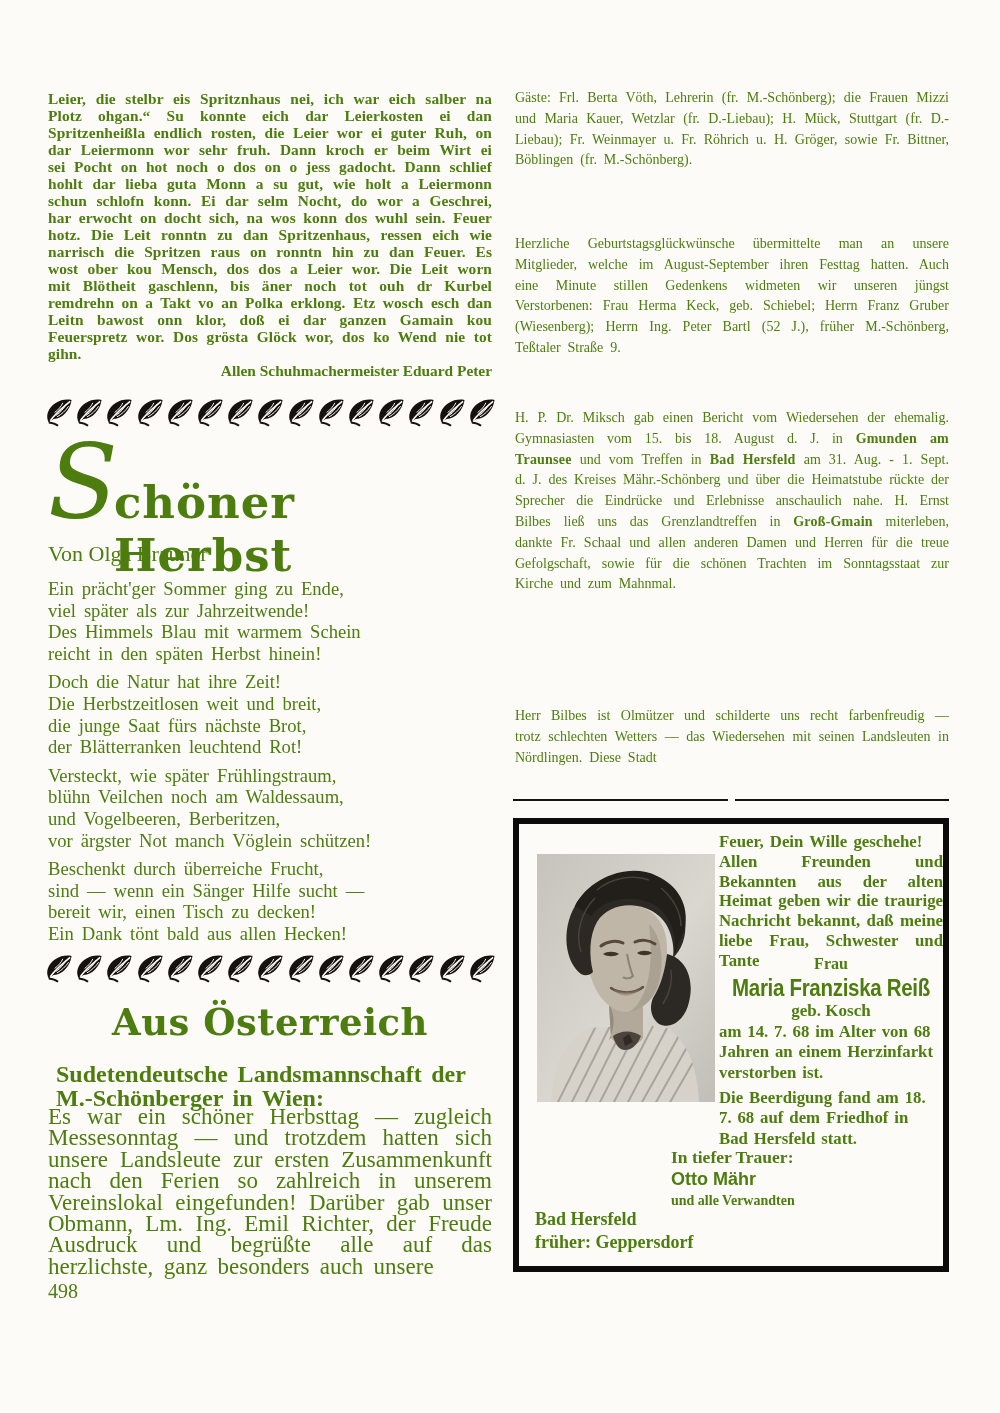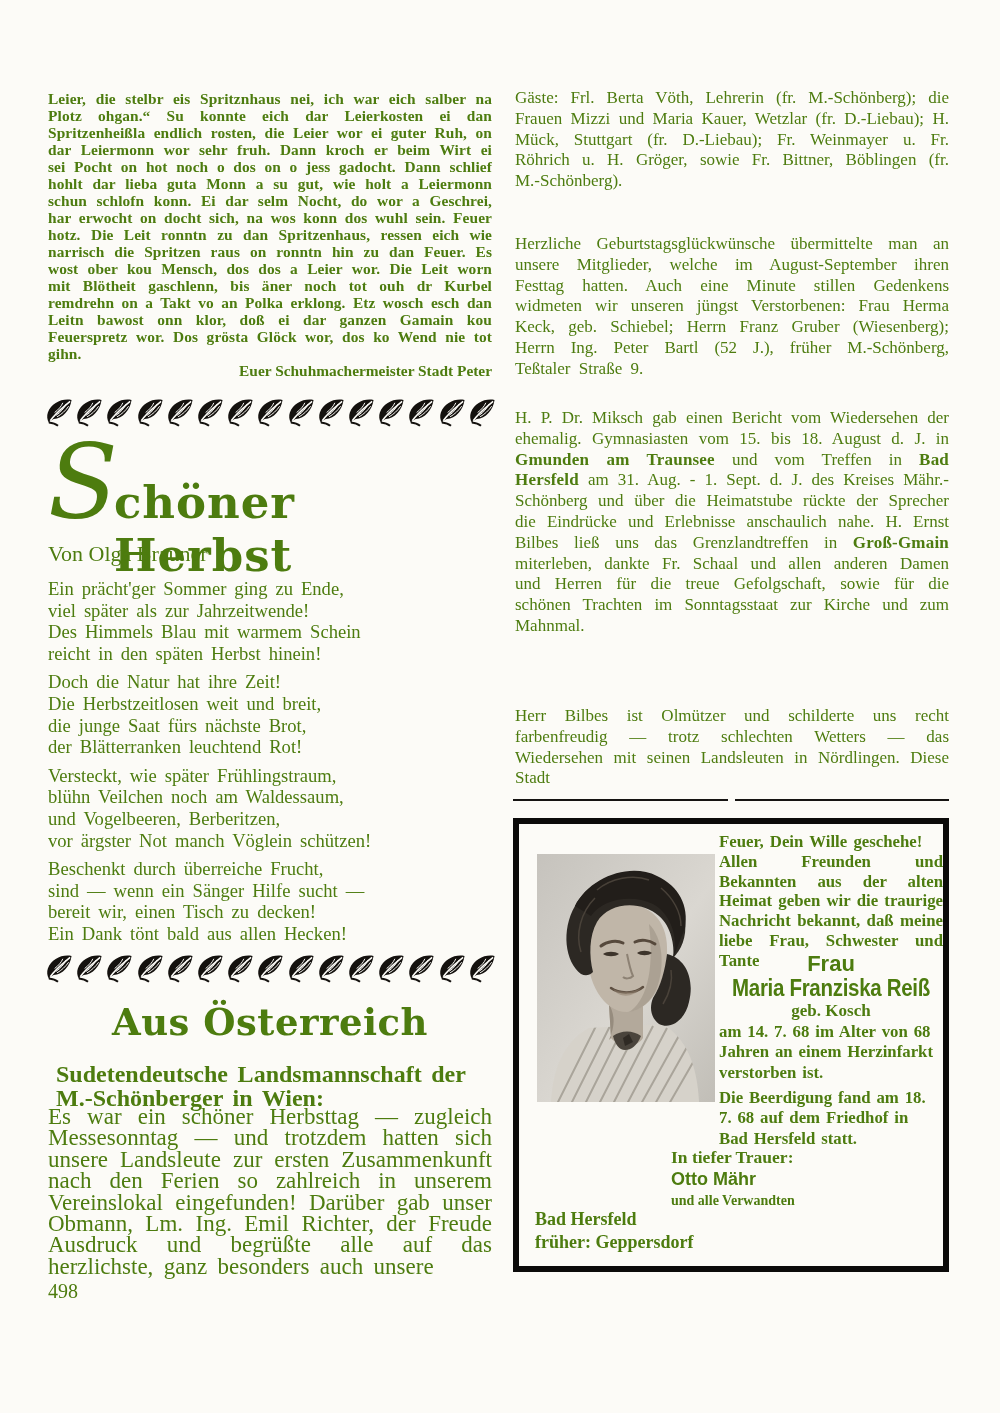--- a/index.html
+++ b/index.html
@@ -60,42 +60,42 @@
     font-weight:700;font-size:24px;line-height:24px;word-spacing:0.15em;
   }
   .austria-para{
     position:absolute;left:48px;top:1106px;width:444px;margin:0;
     font-size:23px;line-height:21.4px;word-spacing:0.2em;
   }
   .page-number{position:absolute;left:48px;top:1280px;margin:0;font-size:20px;}
 
   
   .rp{position:absolute;left:515px;width:434px;margin:0;
-      font-size:17px;line-height:20.8px;word-spacing:0.24em;}
+      font-size:14px;line-height:20.8px;word-spacing:0.24em;}
   .rp b{letter-spacing:0.2px;}
   .rp1{top:88px;}
   .rp2{top:234px;}
   .rp3{top:408px;}
   .rp4{top:706px;}
 
   .thin-rule{position:absolute;left:513px;top:799px;width:436px;display:flex;gap:7px;}
   .thin-rule span{display:block;height:2px;background:#161412;flex:1;}
 
   
   .obituary{
     position:absolute;left:513px;top:818px;width:436px;height:454px;
     border:6px solid #0c0b0a;background:#fcfbf7;box-sizing:border-box;
     font-weight:700;
   }
   .portrait{position:absolute;left:18px;top:30px;width:178px;height:248px;}
   .ob-intro{position:absolute;left:200px;top:8px;width:224px;margin:0;
     font-size:16.8px;line-height:19.8px;word-spacing:0.12em;}
   .ob-lead{display:block;}
   .ob-name-block{position:absolute;left:198px;top:128px;width:228px;text-align:center;}
-  .ob-frau{margin:0;font-family:Liberation Sans, sans-serif;font-size:22px;line-height:24px;}
+  .ob-frau{margin:0;font-family:Liberation Serif, serif;font-size:16px;line-height:24px;}
   .ob-name{margin:0;font-family:"Liberation Sans", sans-serif;font-size:20.5px;line-height:24px;
     letter-spacing:-0.3px;transform:scaleY(1.15);transform-origin:center;white-space:nowrap;}
   .ob-nee{margin:0;font-size:17px;line-height:21px;}
   .ob-death{position:absolute;left:200px;top:198px;width:224px;margin:0;
     font-size:16.8px;line-height:20.4px;word-spacing:0.1em;}
   .ob-burial{position:absolute;left:200px;top:264px;width:224px;margin:0;
     font-size:16.8px;line-height:20.4px;word-spacing:0.1em;}
   .ob-trauer{position:absolute;left:152px;top:322px;width:270px;}
   .ob-trauer-label{margin:0;font-size:17.5px;line-height:22px;}
   .ob-mourner{margin:0;font-family:"Liberation Sans", sans-serif;font-size:18px;line-height:22px;}
@@ -103,21 +103,21 @@
   .ob-place{position:absolute;left:16px;top:384px;}
   .ob-place p{margin:0;font-size:18px;line-height:23px;}
 </style>
 </head>
 <body>
 
 <div class="page">
 
   <section class="dialect">
     <p class="dialect-text just">Leier, die stelbr eis Spritznhaus nei, ich war eich salber na Plotz ohgan.“ Su konnte eich dar Leierkosten ei dan Spritzenheißla endlich rosten, die Leier wor ei guter Ruh, on dar Leiermonn wor sehr fruh. Dann kroch er beim Wirt ei sei Pocht on hot noch o dos on o jess gadocht. Dann schlief hohlt dar lieba guta Monn a su gut, wie holt a Leiermonn schun schlofn konn. Ei dar selm Nocht, do wor a Geschrei, har erwocht on docht sich, na wos konn dos wuhl sein. Feuer hotz. Die Leit ronntn zu dan Spritzenhaus, ressen eich wie narrisch die Spritzen raus on ronntn hin zu dan Feuer. Es wost ober kou Mensch, dos dos a Leier wor. Die Leit worn mit Blötheit gaschlenn, bis äner noch tot ouh dr Kurbel remdrehn on a Takt vo an Polka erklong. Etz wosch esch dan Leitn bawost onn klor, doß ei dar ganzen Gamain kou Feuerspretz wor. Dos grösta Glöck wor, dos ko Wend nie tot gihn.</p>
-    <p class="dialect-sig">Euer Schuhmachermeister Stadt Peter</p>
+    <p class="dialect-sig">Allen Schuhmachermeister Eduard Peter</p>
   </section>
 
   <div class="ornament-row row1">
       <svg class="leaf" viewBox="0 0 30 30">
         <path d="M28.5 2.5 C19 0.5 7.5 5.5 4 15.5 C2.8 19 3.2 23 5 26 C6.5 24.5 8 23 10 22.2 C19.5 21.5 27 13 28.5 2.5 Z" fill="#14110e"></path>
         <path d="M27 4 C20 10 12 16 6.5 24" stroke="#fcfbf7" stroke-width="1.6" fill="none"></path>
         <path d="M23 6.5 C21 11 17 15.5 12.5 18.5 M25.5 9 C22.5 13.5 18 17.5 13.5 20 M19.5 5.5 C18 9 15 12.5 11 15.5" stroke="#fcfbf7" stroke-width="1" fill="none"></path>
         <path d="M5 26 C8.5 26.2 12.5 27.5 14.5 29.2" stroke="#14110e" stroke-width="2" fill="none"></path>
       </svg>
       <svg class="leaf" viewBox="0 0 30 30">

